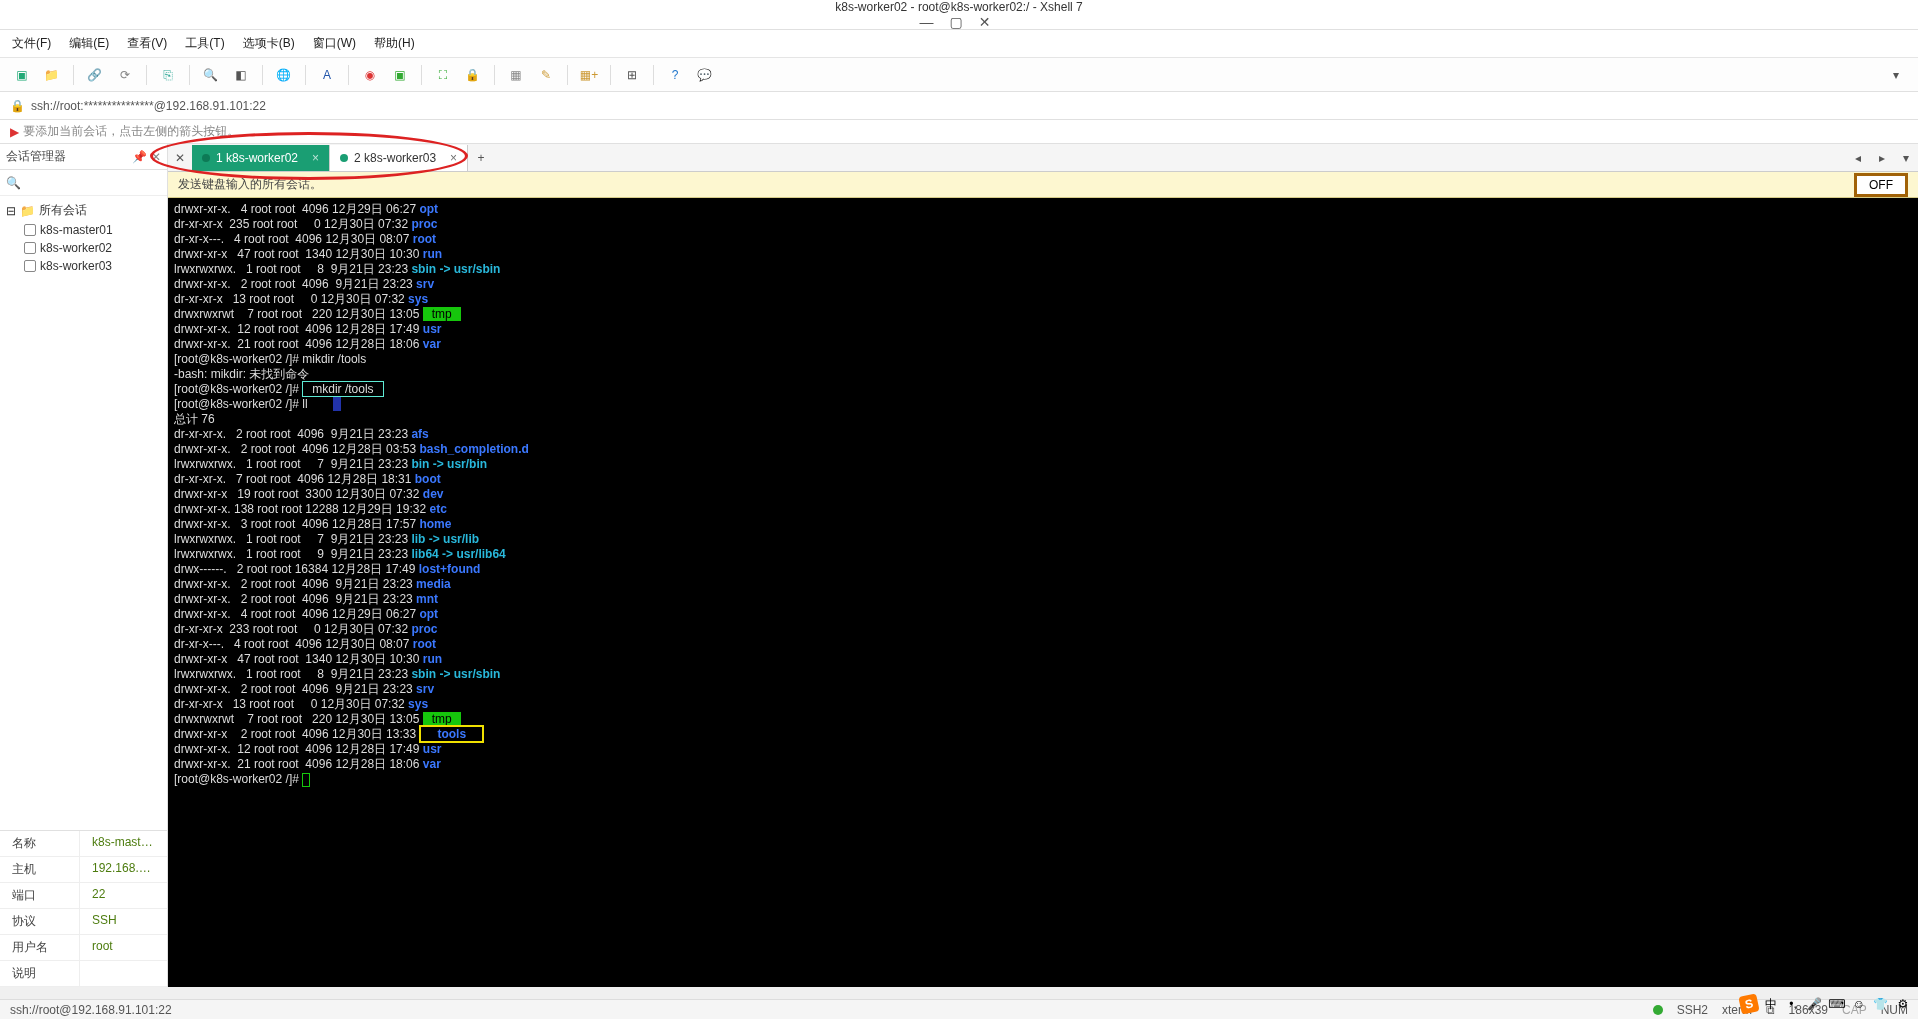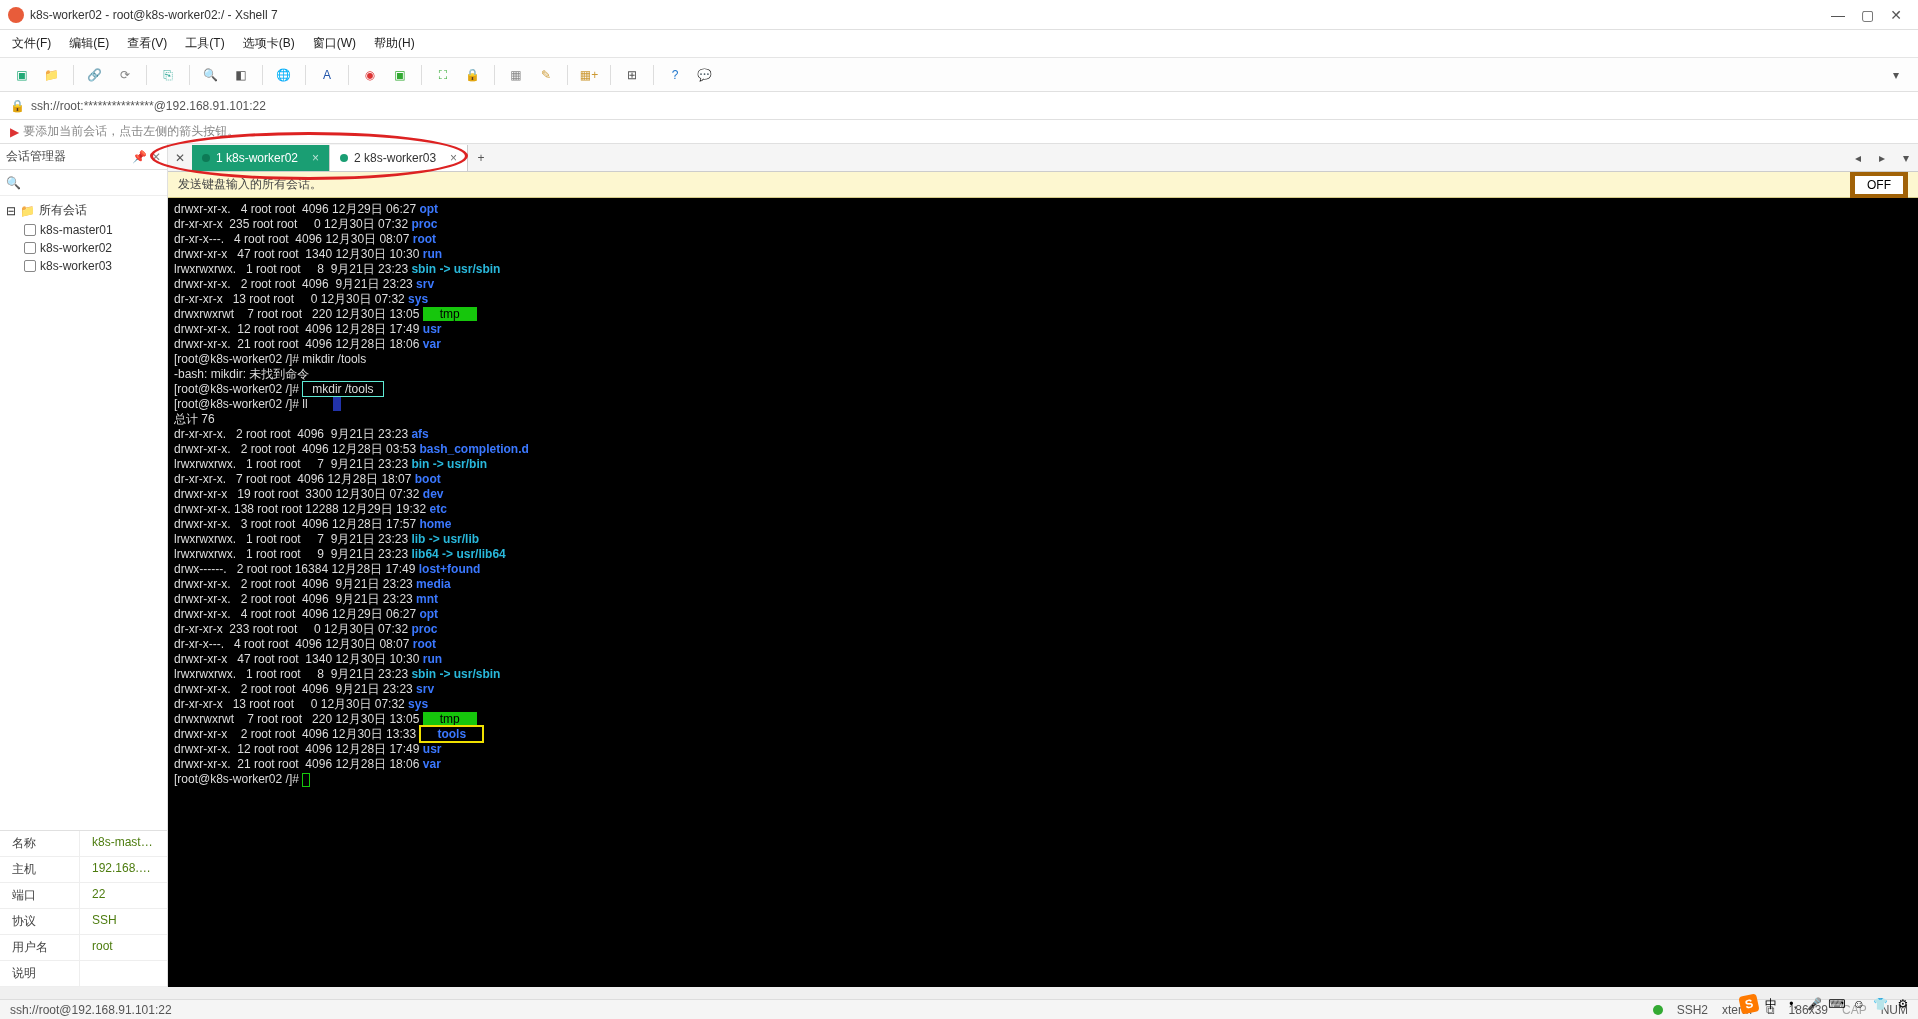--- a/index.html
+++ b/index.html
@@ -1,17 +1,17 @@
 <!DOCTYPE html>
 <html><head>
 <meta charset="utf-8">
 <style>
 * { margin: 0; padding: 0; box-sizing: border-box; font-family: "Microsoft YaHei", "Segoe UI", sans-serif; font-size: 12px; }
 body { background: #f0f0f0; width: 1918px; height: 1019px; overflow: hidden; position: relative; }
-.titlebar { height: 30px; background: #fff; display: flex; align-items: center; padding: 0 8px; border-bottom: 1px solid #e0e0e0; }
+.titlebar { height: 30px; background: #fff; display: flex; align-items: center; padding: 0 8px; border-bottom: 1px solid #e0e0e0; flex-direction: column; }
 .titlebar .app-icon { width: 16px; height: 16px; background: #e85c3a; border-radius: 50%; margin-right: 6px; }
 .titlebar .title { flex: 1; color: #333; font-size: 12px; }
 .window-controls { display: flex; gap: 16px; padding-right: 8px; }
 .window-controls span { color: #555; cursor: pointer; font-size: 14px; }
 .menubar { height: 28px; background: #fff; display: flex; align-items: center; padding: 0 12px; gap: 18px; border-bottom: 1px solid #e5e5e5; }
 .menubar span { color: #222; cursor: pointer; }
 .toolbar { height: 34px; background: #fdfdfd; display: flex; align-items: center; padding: 0 10px; gap: 6px; border-bottom: 1px solid #e0e0e0; }
 .tool-btn { width: 24px; height: 24px; display: flex; align-items: center; justify-content: center; cursor: pointer; color: #555; }
 .tool-sep { width: 1px; height: 20px; background: #ddd; margin: 0 3px; }
 .addressbar { height: 28px; background: #fff; display: flex; align-items: center; padding: 0 10px; border-bottom: 1px solid #e0e0e0; color: #555; }
@@ -39,29 +39,29 @@
 .tab { height: 26px; display: flex; align-items: center; padding: 0 10px; gap: 6px; border-right: 1px solid #ccc; cursor: pointer; position: relative; }
 .tab.active { background: #1a9e73; color: #fff; }
 .tab.inactive { background: #fff; color: #333; }
 .tab .dot { width: 8px; height: 8px; border-radius: 50%; }
 .tab.active .dot { background: #0d7a56; }
 .tab.inactive .dot { background: #1a9e73; }
 .tab .tab-x { margin-left: 8px; color: inherit; opacity: 0.7; }
 .tab-add { width: 26px; text-align: center; color: #555; cursor: pointer; }
 .circle-annot { position: absolute; border: 3px solid #d22; border-radius: 50%; pointer-events: none; left: -18px; top: -12px; width: 318px; height: 48px; }
 .broadcast-bar { height: 26px; background: #fdf7d0; display: flex; align-items: center; justify-content: space-between; padding: 0 10px; color: #444; border-bottom: 1px solid #d6cc88; }
-.off-btn { border: 5px solid #a16207; background: #fff; padding: 2px 12px; cursor: pointer; }
+.off-btn { border: 3px solid #a16207; background: #fff; padding: 2px 12px; cursor: pointer; }
 .terminal { flex: 1; background: #000; color: #ccc; font-family: "Consolas", "Courier New", monospace; font-size: 14px; line-height: 15px; padding: 4px 6px; white-space: pre; overflow: hidden; position: relative; }
 .t-white { color: #ddd; }
 .t-blue { color: #3b78ff; font-weight: bold; }
 .t-cyan { color: #29b8db; font-weight: bold; }
 .t-blue-bg { background: #2233aa; color: #fff; padding: 0 1px; }
 .t-hl-green { border: 1px solid #5eead4; padding: 0 9px; }
 .t-hl-yellow { border: 2px solid #f0e000; padding: 0 16px; color: #3b78ff; font-weight: bold; }
-.t-tmp { background: #16c60c; color: #000; padding: 0 17px; }
+.t-tmp { background: #16c60c; color: #000; padding: 0 9px; }
 .cursor-block { display: inline-block; width: 8px; height: 14px; border: 1px solid #16c60c; vertical-align: text-bottom; }
 .statusbar { position: absolute; bottom: 0; left: 0; right: 0; height: 20px; background: #f5f5f5; border-top: 1px solid #ddd; display: flex; align-items: center; padding: 0 10px; justify-content: space-between; color: #555; font-size: 11px; }
 .statusbar .right { display: flex; gap: 14px; align-items: center; }
 .statusbar .green-dot { width: 10px; height: 10px; background: #3a3; border-radius: 50%; }
 .tray-overlay { position: absolute; right: 6px; bottom: 6px; display: flex; gap: 4px; align-items: center; }
 .tray-overlay .ic { width: 18px; height: 18px; display: flex; align-items: center; justify-content: center; font-size: 12px; }
 .sogou { width: 26px; height: 26px; background: #ff7a00; transform: rotate(-12deg); border-radius: 4px; color: #fff; font-weight: bold; font-size: 16px; }
 </style>
 </head>
 <body>
@@ -228,21 +228,21 @@
 <span class="t-white">drwxr-xr-x.  12 root root  4096 12月28日 17:49 </span><span class="t-blue">usr</span>
 <span class="t-white">drwxr-xr-x.  21 root root  4096 12月28日 18:06 </span><span class="t-blue">var</span>
 <span class="t-white">[root@k8s-worker02 /]# mikdir /tools</span>
 <span class="t-white">-bash: mikdir: 未找到命令</span>
 <span class="t-white">[root@k8s-worker02 /]# </span><span class="t-hl-green t-white">mkdir /tools</span>
 <span class="t-white">[root@k8s-worker02 /]# ll</span>   <span class="t-blue-bg">  </span>
 <span class="t-white">总计 76</span>
 <span class="t-white">dr-xr-xr-x.   2 root root  4096  9月21日 23:23 </span><span class="t-blue">afs</span>
 <span class="t-white">drwxr-xr-x.   2 root root  4096 12月28日 03:53 </span><span class="t-blue">bash_completion.d</span>
 <span class="t-white">lrwxrwxrwx.   1 root root     7  9月21日 23:23 </span><span class="t-cyan">bin -&gt; usr/bin</span>
-<span class="t-white">dr-xr-xr-x.   7 root root  4096 12月28日 18:07 </span><span class="t-blue">boot</span>
+<span class="t-white">dr-xr-xr-x.   7 root root  4096 12月28日 18:31 </span><span class="t-blue">boot</span>
 <span class="t-white">drwxr-xr-x   19 root root  3300 12月30日 07:32 </span><span class="t-blue">dev</span>
 <span class="t-white">drwxr-xr-x. 138 root root 12288 12月29日 19:32 </span><span class="t-blue">etc</span>
 <span class="t-white">drwxr-xr-x.   3 root root  4096 12月28日 17:57 </span><span class="t-blue">home</span>
 <span class="t-white">lrwxrwxrwx.   1 root root     7  9月21日 23:23 </span><span class="t-cyan">lib -&gt; usr/lib</span>
 <span class="t-white">lrwxrwxrwx.   1 root root     9  9月21日 23:23 </span><span class="t-cyan">lib64 -&gt; usr/lib64</span>
 <span class="t-white">drwx------.   2 root root 16384 12月28日 17:49 </span><span class="t-blue">lost+found</span>
 <span class="t-white">drwxr-xr-x.   2 root root  4096  9月21日 23:23 </span><span class="t-blue">media</span>
 <span class="t-white">drwxr-xr-x.   2 root root  4096  9月21日 23:23 </span><span class="t-blue">mnt</span>
 <span class="t-white">drwxr-xr-x.   4 root root  4096 12月29日 06:27 </span><span class="t-blue">opt</span>
 <span class="t-white">dr-xr-xr-x  233 root root     0 12月30日 07:32 </span><span class="t-blue">proc</span>

